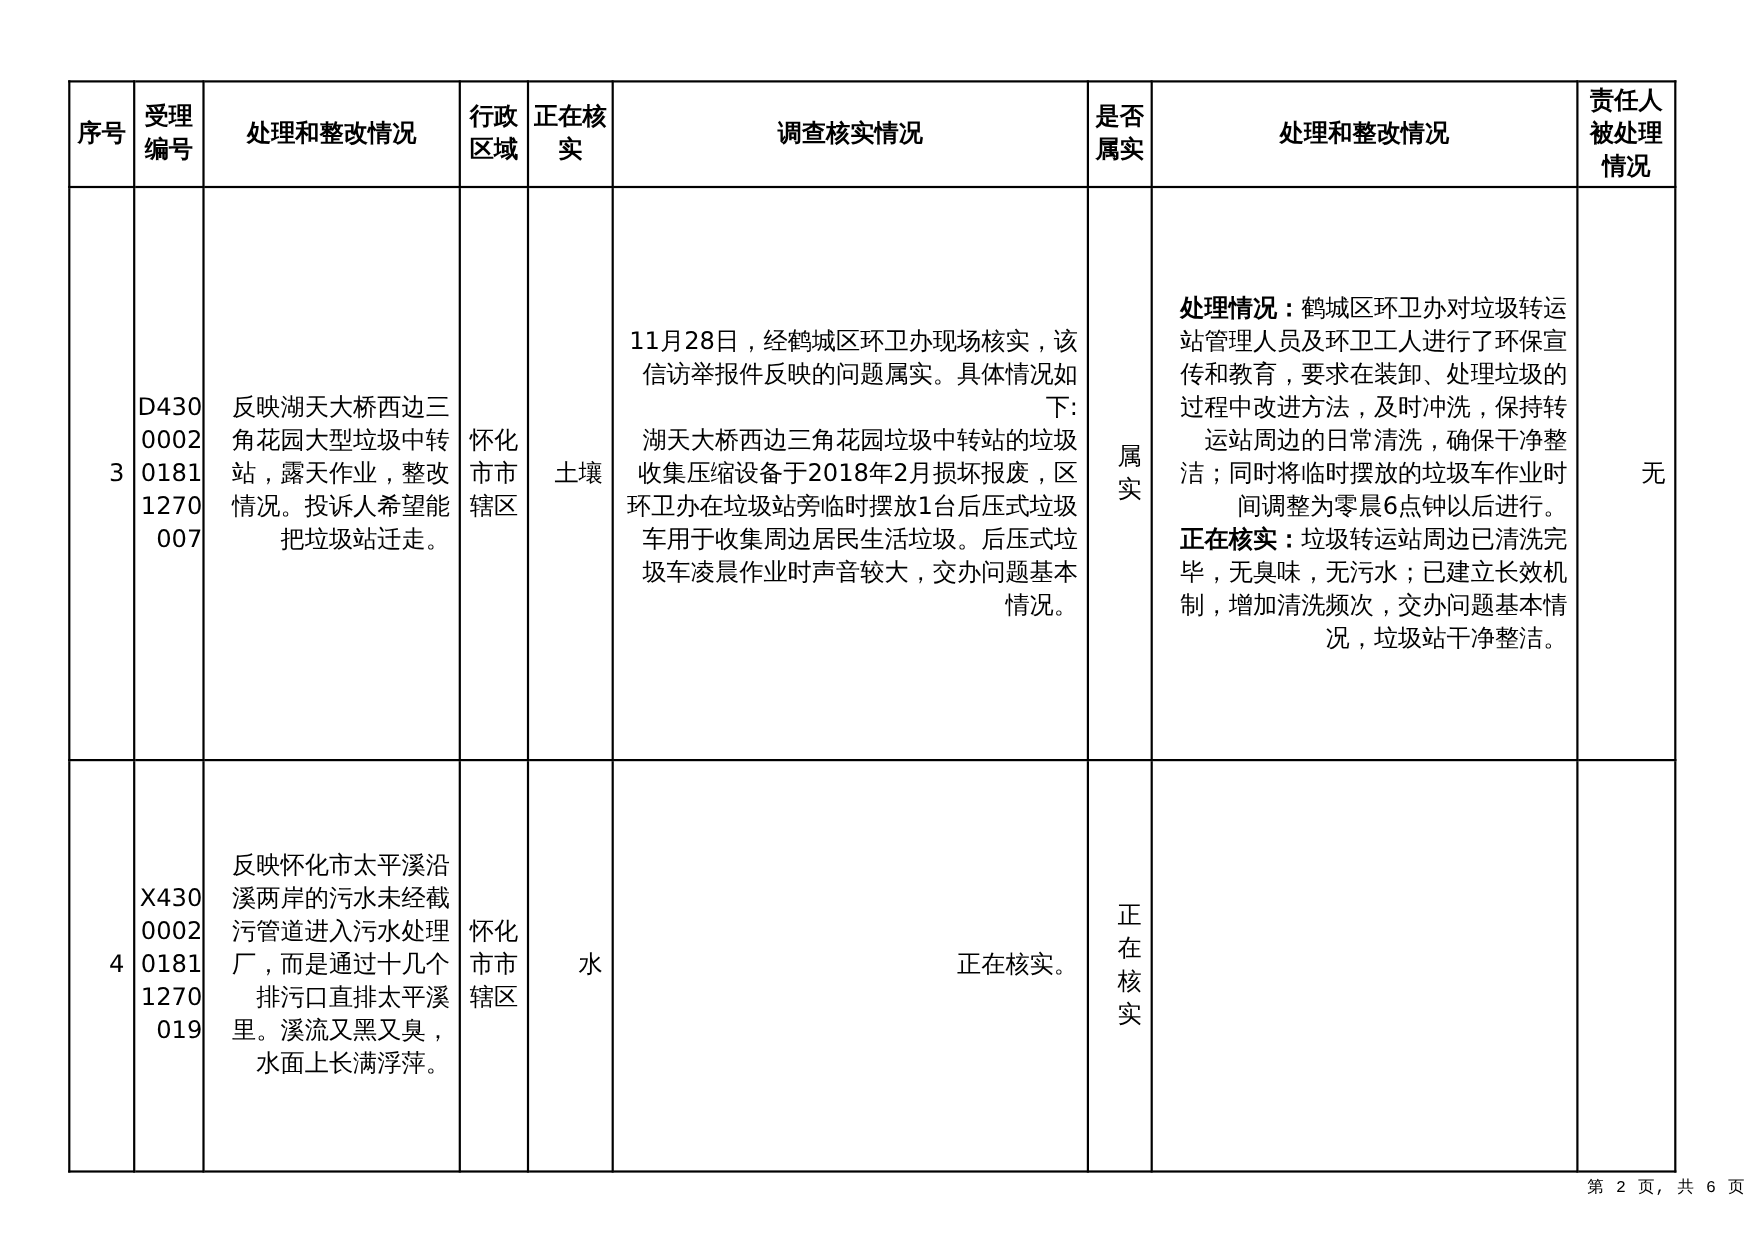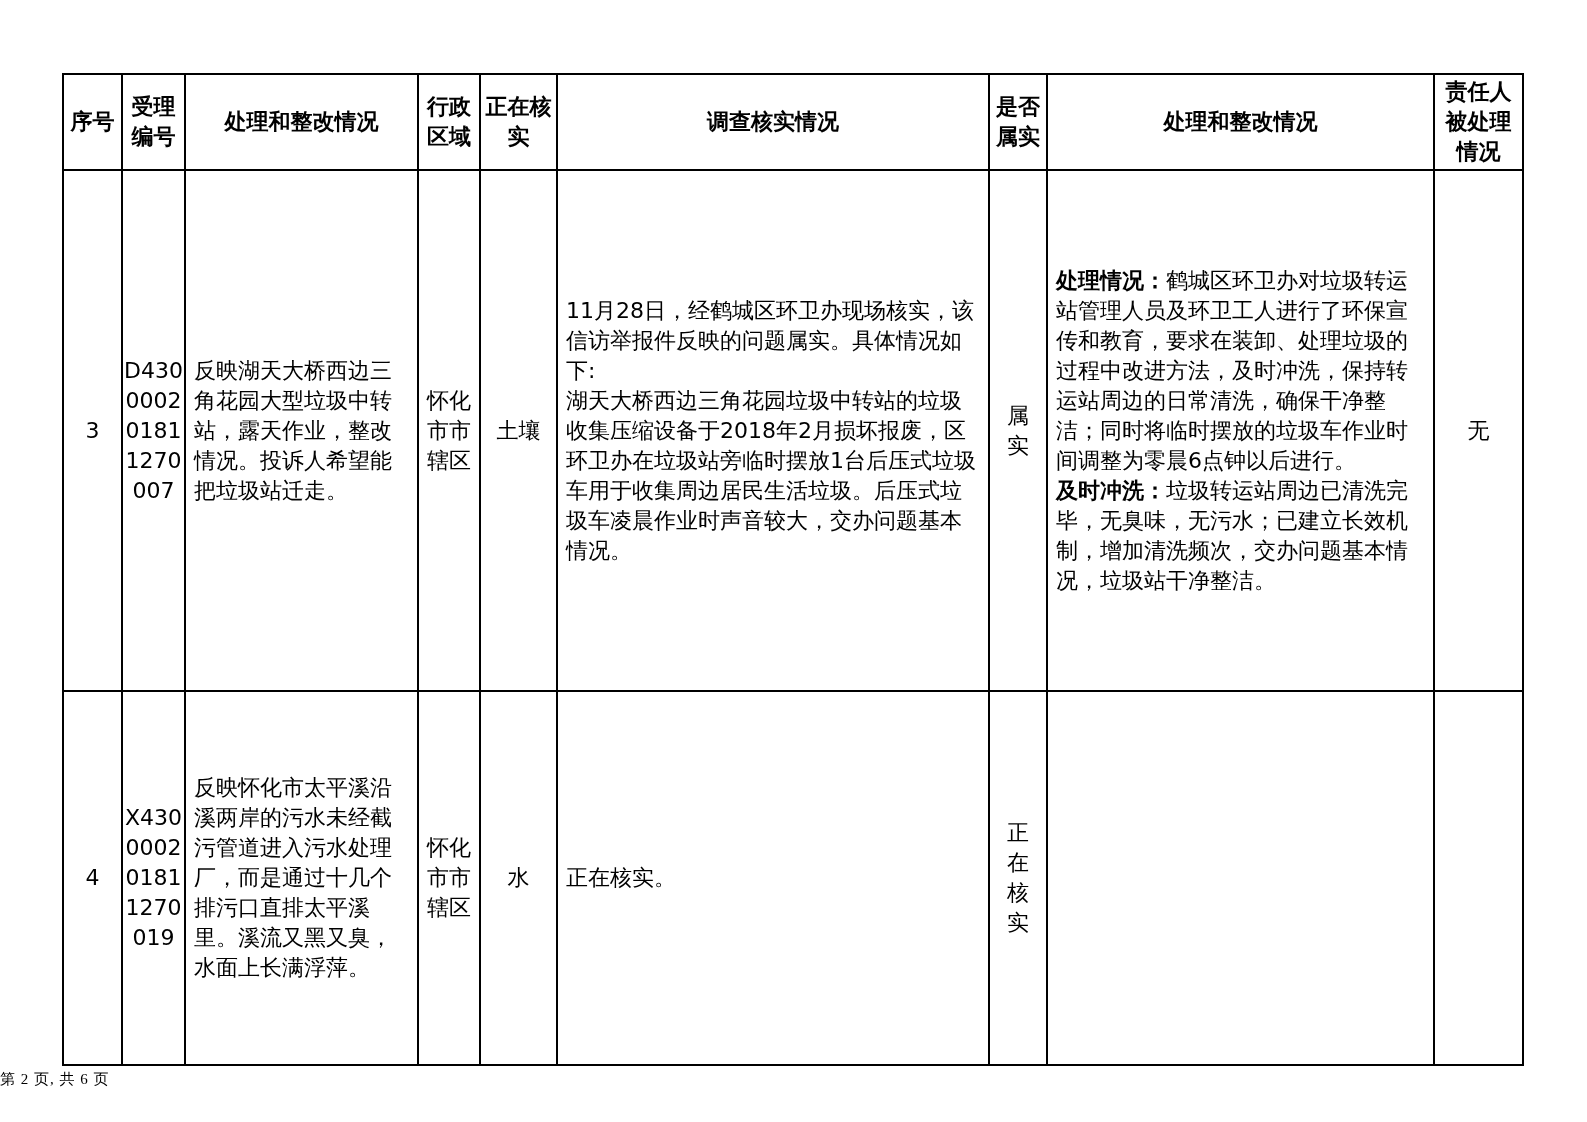--- a/index.html
+++ b/index.html
@@ -18,42 +18,43 @@
     border-collapse: collapse;
     table-layout: fixed;
   }
   table.ledger th, table.ledger td {
     border: 2px solid #000;
     vertical-align: middle;
     font-size: 22px;
     line-height: 30px;
     padding: 2px 8px;
     overflow: hidden;
+    text-align: right;
   }
   table.ledger th {
     font-weight: bold;
     text-align: center;
     padding: 2px 2px;
   }
   tr.header-row { height: 89px; }
   tr.row-3 { height: 521px; }
   tr.row-4 { height: 374px; }
 
   td.center { text-align: center; padding: 2px 2px; }
   td.left   { text-align: left; }
   .prewrap  { white-space: pre-line; }
   .breakall { word-break: break-all; padding-left: 0 !important; padding-right: 0 !important; margin-top: 44px; }
   .seg-bold { font-weight: bold; }
 
   .footer {
     position: absolute;
     left: 0; top: 1070px;
     width: 100%;
-    text-align: left;
-    font-family: Liberation Serif, serif;
+    text-align: right;
+    font-family: Liberation Mono, monospace;
     font-size: 15px;
     letter-spacing: 1px;
   }
 
   col.c-seq  { width: 59px; }
   col.c-id   { width: 63px; }
   col.c-prob { width: 233px; }
   col.c-reg  { width: 62px; }
   col.c-pol  { width: 77px; }
   col.c-inv  { width: 432px; }
@@ -95,21 +96,21 @@
       <tr class="row-3">
         <td class="center">3</td>
         <td class="center breakall">D430000201811270007</td>
         <td class="left prewrap">反映湖天大桥西边三角花园大型垃圾中转站，露天作业，整改情况。投诉人希望能把垃圾站迁走。</td>
         <td class="center">怀化市市辖区</td>
         <td class="center">土壤</td>
         <td class="left prewrap">11月28日，经鹤城区环卫办现场核实，该信访举报件反映的问题属实。具体情况如下:
 湖天大桥西边三角花园垃圾中转站的垃圾收集压缩设备于2018年2月损坏报废，区环卫办在垃圾站旁临时摆放1台后压式垃圾车用于收集周边居民生活垃圾。后压式垃圾车凌晨作业时声音较大，交办问题基本情况。</td>
         <td class="center">属实</td>
         <td class="left prewrap"><span class="seg-bold">处理情况：</span><span>鹤城区环卫办对垃圾转运站管理人员及环卫工人进行了环保宣传和教育，要求在装卸、处理垃圾的过程中改进方法，及时冲洗，保持转运站周边的日常清洗，确保干净整洁；同时将临时摆放的垃圾车作业时间调整为零晨6点钟以后进行。
-</span><span class="seg-bold">及时冲洗：</span><span>垃圾转运站周边已清洗完毕，无臭味，无污水；已建立长效机制，增加清洗频次，交办问题基本情况，垃圾站干净整洁。</span></td>
+</span><span class="seg-bold">正在核实：</span><span>垃圾转运站周边已清洗完毕，无臭味，无污水；已建立长效机制，增加清洗频次，交办问题基本情况，垃圾站干净整洁。</span></td>
         <td class="center">无</td>
       </tr>
       <tr class="row-4">
         <td class="center">4</td>
         <td class="center breakall">X430000201811270019</td>
         <td class="left prewrap">反映怀化市太平溪沿溪两岸的污水未经截污管道进入污水处理厂，而是通过十几个排污口直排太平溪里。溪流又黑又臭，水面上长满浮萍。</td>
         <td class="center">怀化市市辖区</td>
         <td class="center">水</td>
         <td class="left prewrap">正在核实。</td>
         <td class="center">正在核实</td>

